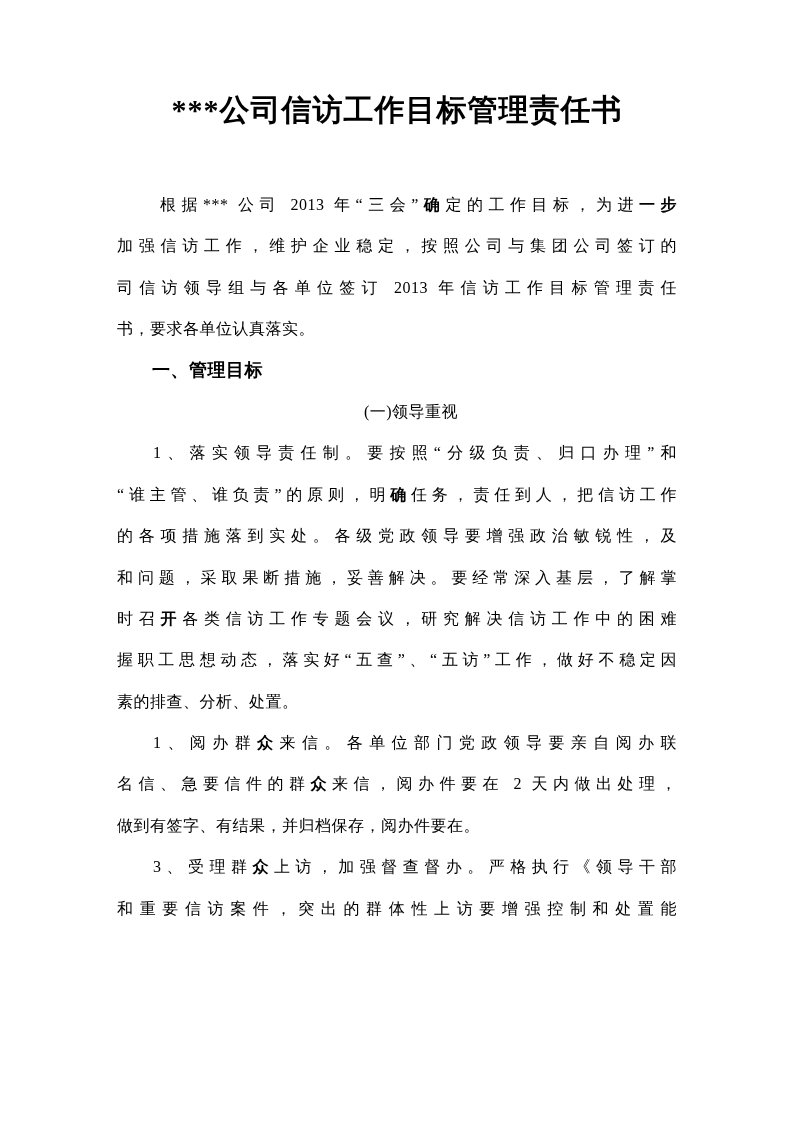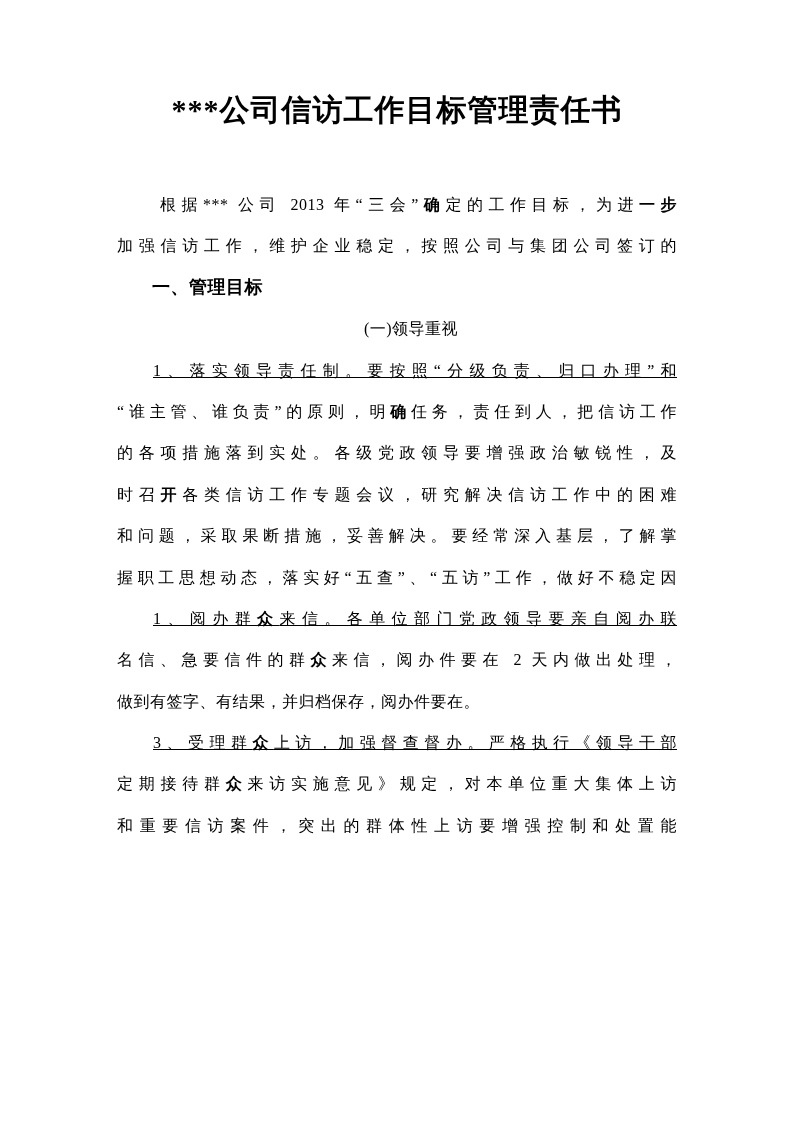--- a/index.html
+++ b/index.html
@@ -37,21 +37,21 @@
     line-height: 41.4px;
     height: 41.4px;
     letter-spacing: 0.5px;
   }
   .jfy {
     text-align: justify;
     text-align-last: justify;
     text-justify: inter-character;
   }
   .ind-para { text-indent: 43px; }
-  .ind-num  { text-indent: 36px; text-decoration: underline; }
+  .ind-num  { text-indent: 36px; }
   .heading {
     font-size: 18px;
     font-weight: bold;
     text-indent: 35px;
   }
   .subheading {
     text-indent: 28px;
     text-align: center;
   }
   .seg-bold { font-weight: bold; }
@@ -59,33 +59,35 @@
 </head>
 <body>
 
 <div class="page">
   <div class="content">
 
     <div class="doc-title">***公司信访工作目标管理责任书</div>
 
     <div class="line ind-para jfy"><span>根据*** 公司 2013 年“三会”</span><span class="seg-bold">确</span><span>定的工作目标，为进</span><span class="seg-bold">一步</span></div>
     <div class="line jfy"><span>加强信访工作，维护企业稳定，按照公司与集团公司签订的</span></div>
+    <div class="line jfy"><span>司信访领导组与各单位签订 2013 年信访工作目标管理责任</span></div>
+    <div class="line"><span>书，要求各单位认真落实。</span></div>
 
     <div class="line heading"><span>一、管理目标</span></div>
     <div class="line subheading"><span>(一)领导重视</span></div>
 
     <div class="line ind-num jfy"><span>1、落实领导责任制。要按照“分级负责、归口办理”和</span></div>
     <div class="line jfy"><span>“谁主管、谁负责”的原则，明</span><span class="seg-bold">确</span><span>任务，责任到人，把信访工作</span></div>
     <div class="line jfy"><span>的各项措施落到实处。各级党政领导要增强政治敏锐性，及</span></div>
+    <div class="line jfy"><span>和问题，采取果断措施，妥善解决。要经常深入基层，了解掌</span></div>
     <div class="line jfy"><span>时召</span><span class="seg-bold">开</span><span>各类信访工作专题会议，研究解决信访工作中的困难</span></div>
-    <div class="line jfy"><span>和问题，采取果断措施，妥善解决。要经常深入基层，了解掌</span></div>
     <div class="line jfy"><span>握职工思想动态，落实好“五查”、“五访”工作，做好不稳定因</span></div>
+    <div class="line"><span>素的排查、分析、处置。</span></div>
 
     <div class="line ind-num jfy"><span>1、阅办群</span><span class="seg-bold">众</span><span>来信。各单位部门党政领导要亲自阅办联</span></div>
     <div class="line jfy"><span>名信、急要信件的群</span><span class="seg-bold">众</span><span>来信，阅办件要在 2 天内做出处理，</span></div>
     <div class="line"><span>做到有签字、有结果，并归档保存，阅办件要在。</span></div>
 
     <div class="line ind-num jfy"><span>3、受理群</span><span class="seg-bold">众</span><span>上访，加强督查督办。严格执行《领导干部</span></div>
-    <div class="line jfy"><span>定期接待群</span><span class="seg-bold">众</span><span>来访实施意见》规定，对本单位重大集体上访</span></div>
     <div class="line jfy"><span>和重要信访案件，突出的群体性上访要增强控制和处置能</span></div>
 
   </div>
 </div>
 
 </body></html>

